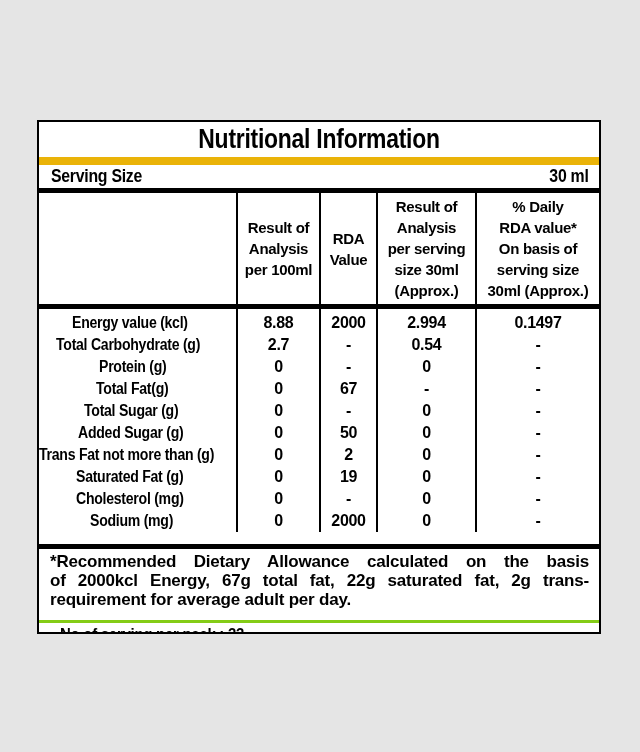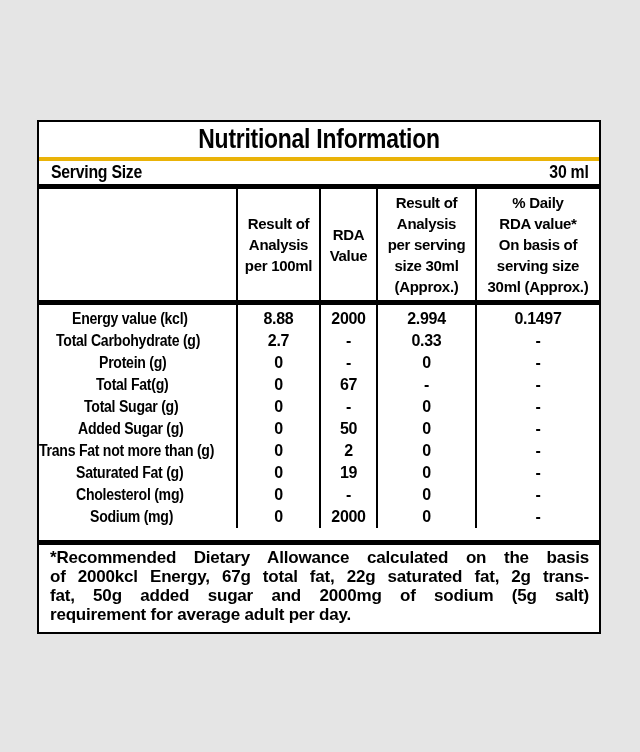--- a/index.html
+++ b/index.html
@@ -27,21 +27,21 @@
     transform: scaleX(0.88);
     transform-origin: center center;
     white-space: nowrap;
   }
   .cond-left  { transform-origin: left center; }
   .cond-right { transform-origin: right center; }
   .title-row {
     text-align: center;
     font-size: 27px;
     padding: 2px 0 2px 0;
-    border-bottom: 4px solid #eab308;
+    border-bottom: 8px solid #eab308;
     letter-spacing: -0.3px;
   }
   .title-row .cond { transform: scaleX(0.85); }
   .serving-row {
     display: flex;
     justify-content: space-between;
     align-items: center;
     font-size: 18px;
     padding: 1px 10px 1px 12px;
     border-bottom: 5px solid #000;
@@ -141,21 +141,21 @@
         <td class="nutrient"><span class="cond cond-left">Energy value (kcl)</span></td>
         <td class="vline">8.88</td>
         <td class="vline">2000</td>
         <td class="vline">2.994</td>
         <td class="vline">0.1497</td>
       </tr>
       <tr>
         <td class="nutrient"><span class="cond cond-left">Total Carbohydrate (g)</span></td>
         <td class="vline">2.7</td>
         <td class="vline">-</td>
-        <td class="vline">0.33</td>
+        <td class="vline">0.54</td>
         <td class="vline">-</td>
       </tr>
       <tr>
         <td class="nutrient"><span class="cond cond-left">Protein (g)</span></td>
         <td class="vline">0</td>
         <td class="vline">-</td>
         <td class="vline">0</td>
         <td class="vline">-</td>
       </tr>
       <tr>
@@ -206,21 +206,20 @@
         <td class="vline">2000</td>
         <td class="vline">0</td>
         <td class="vline">-</td>
       </tr>
     </tbody>
   </table>
 
   <div class="footnote">
     <div class="jline">*Recommended Dietary Allowance calculated on the basis</div>
     <div class="jline">of 2000kcl Energy, 67g total fat, 22g saturated fat, 2g trans-</div>
-    <div class="jline">fat, 50g added sugar and 2000mg of sodium (5g salt)</div>
     <div class="jline last">requirement for average adult per day.</div>
   </div>
 
   <div class="pack-row">
     <span class="cond cond-left">No of serving per pack : 33</span>
   </div>
 
 </div>
 
 </body></html>

